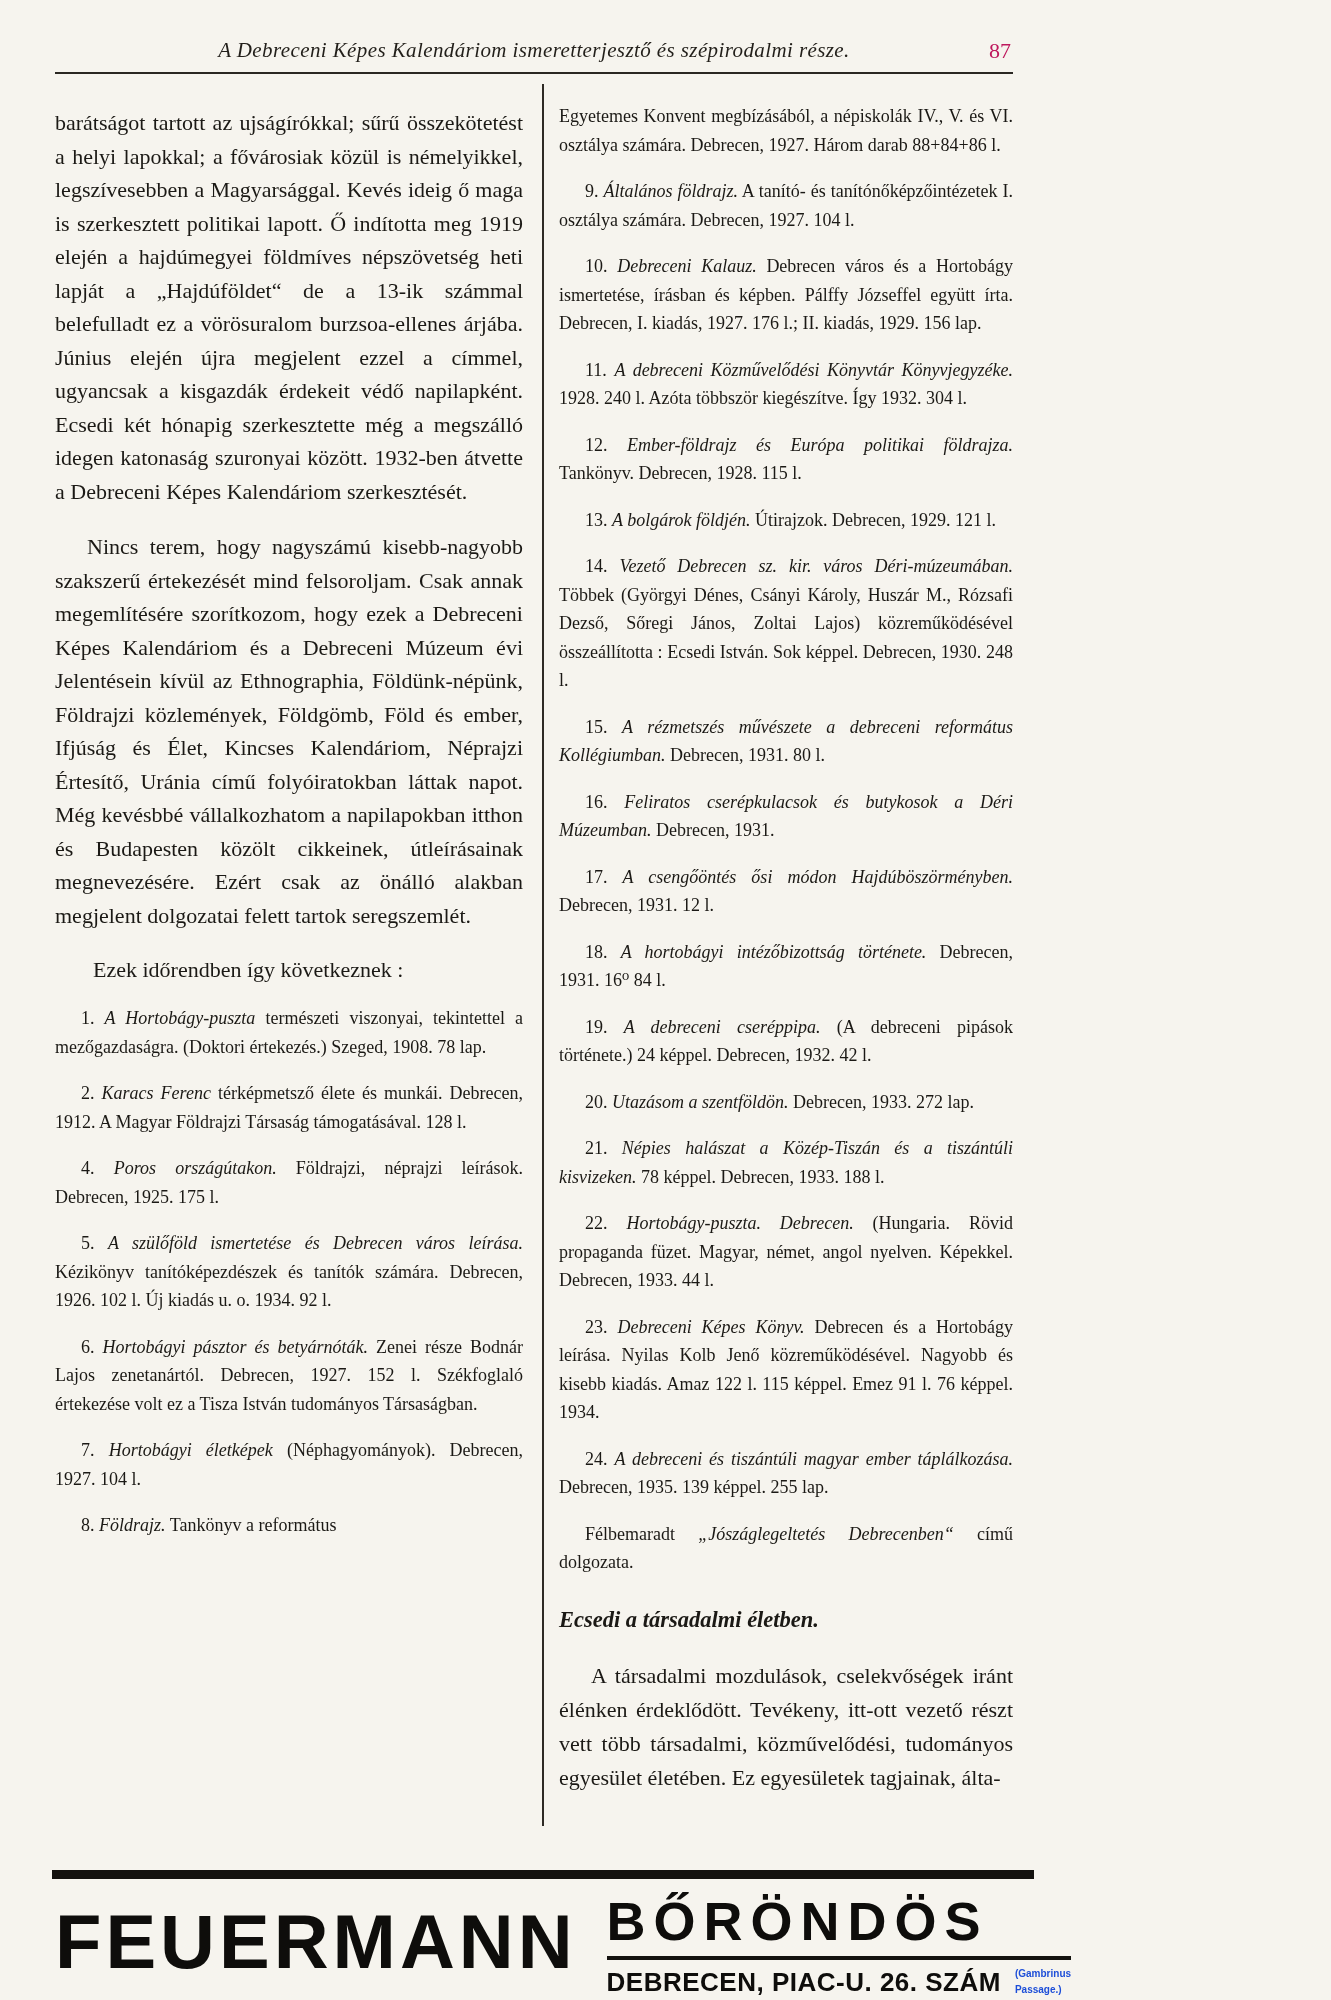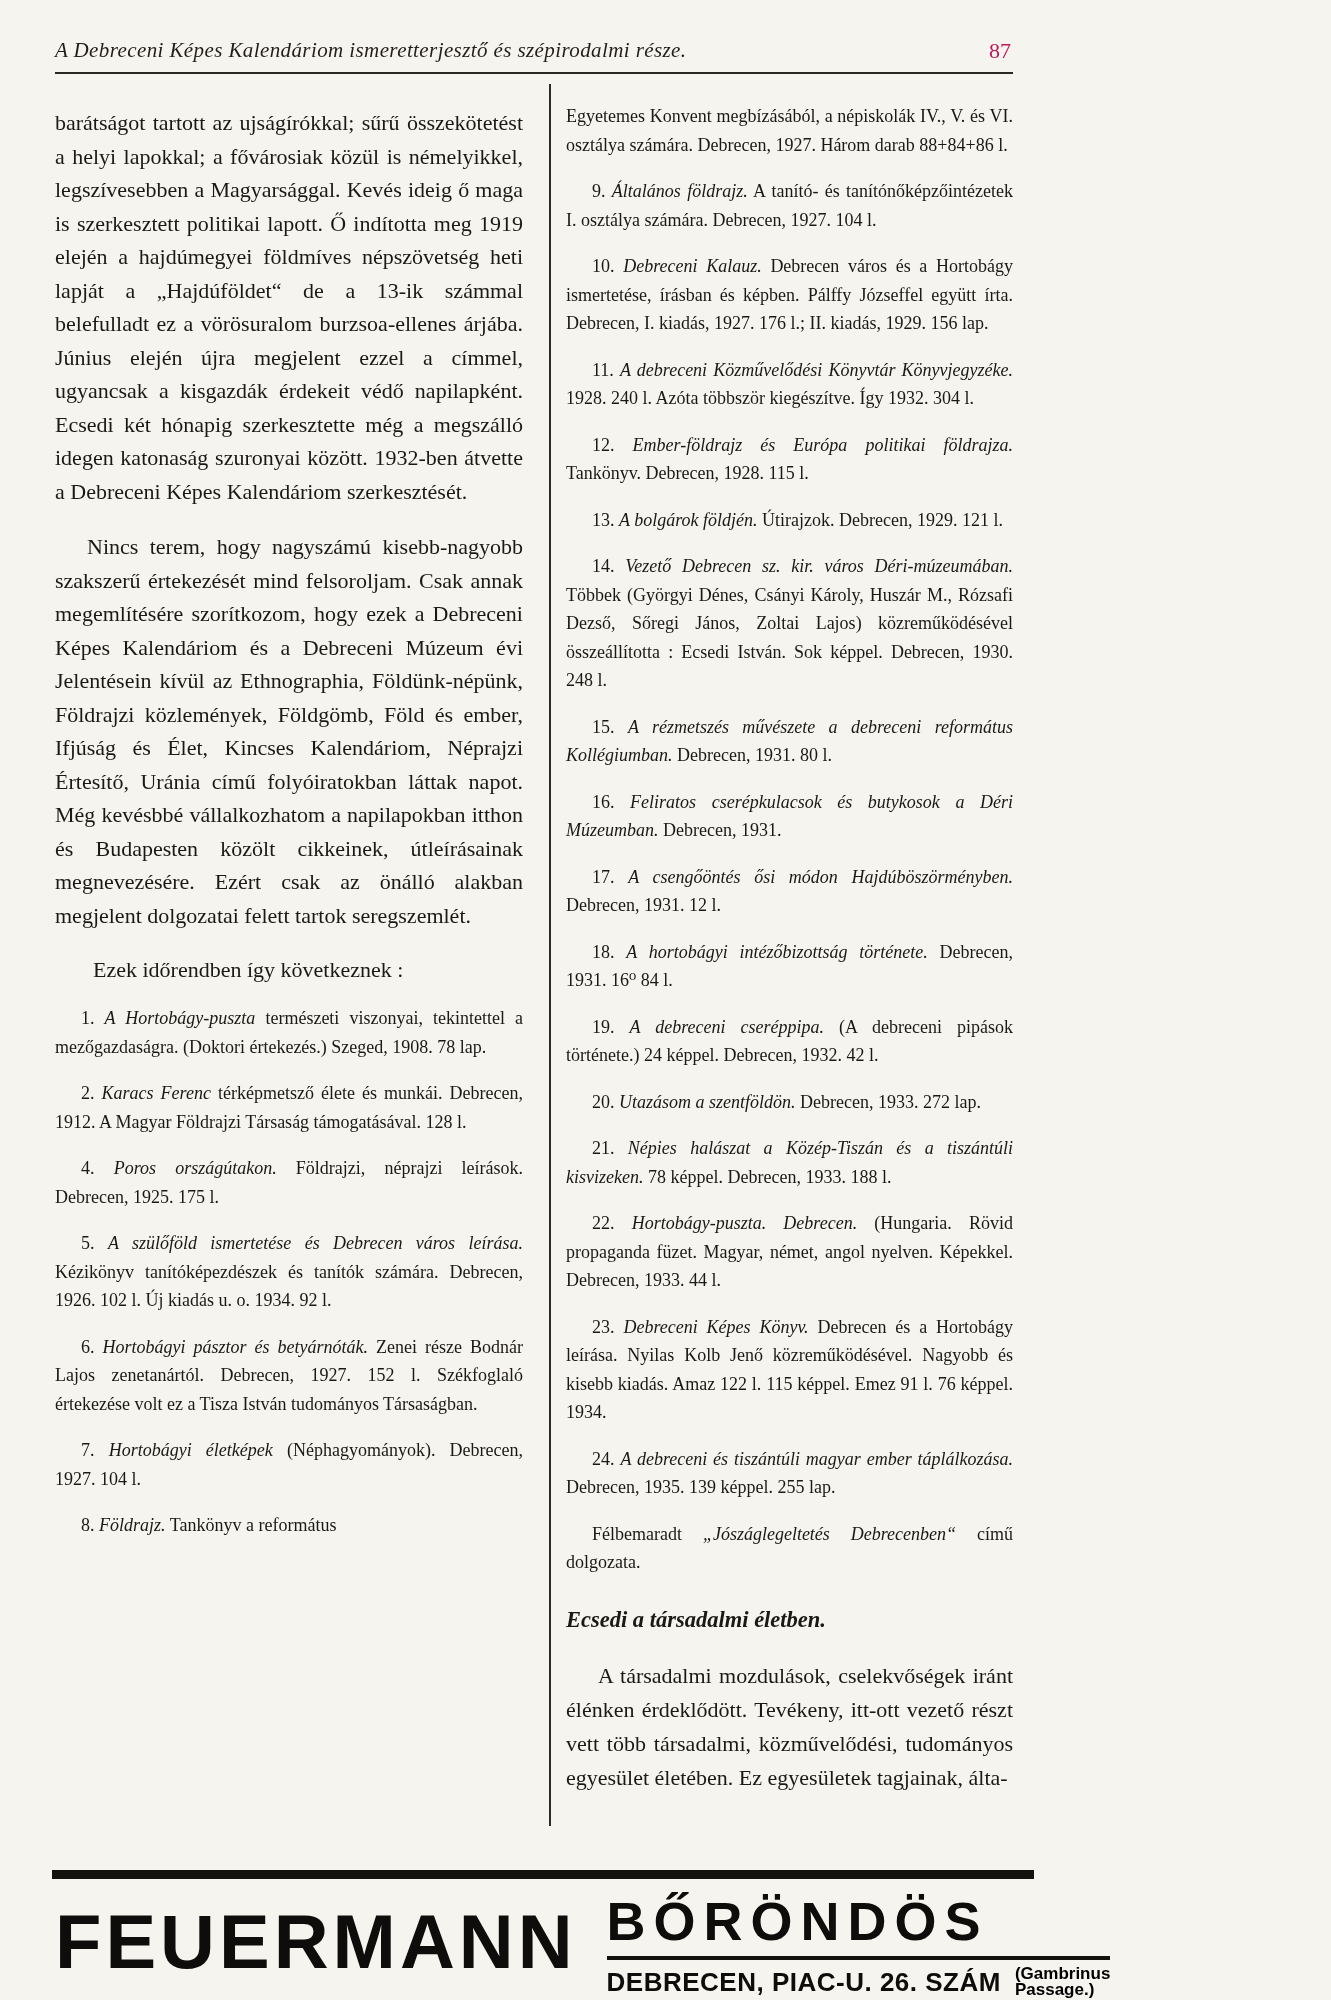--- a/index.html
+++ b/index.html
@@ -8,30 +8,30 @@
     background:#f6f4ee;
     font-family:"Liberation Serif","DejaVu Serif",serif;
     color:#1b1915;
     overflow:hidden;
     position:relative;
   }
   .content { position:absolute; left:55px; top:30px; width:958px; }
 
   .page-header { position:relative; height:40px; }
   .running-title {
-    font-style:italic; font-size:21px;
+    text-align:center; font-style:italic; font-size:21px;
     letter-spacing:0.4px; padding-top:8px; color:#221f1a;
   }
   .page-number {
     position:absolute; right:2px; top:8px; font-size:22px; color:#be185d;
   }
   .header-rule { height:2px; background:#2a2722; margin-top:2px; }
 
   .columns { display:flex; height:1742px; overflow:hidden; margin-top:10px; }
-  .col-left  { width:468px; padding-right:26px; }
+  .col-left  { width:468px; padding-right:19px; }
   .col-divider { width:0; border-left:2px solid #2e2a24; }
   .col-right { flex:1; padding-left:15px; }
 
   .body { font-size:22px; line-height:33.5px; text-align:justify; }
   .indent { text-indent:32px; }
   .list-intro {
     font-size:22px; line-height:32px; text-indent:38px;
     margin-top:16px; margin-bottom:10px;
   }
   .item {
@@ -58,21 +58,21 @@
     font-weight:bold; font-size:76px; line-height:1; letter-spacing:4px;
     margin-top:14px; color:#0e0d0b; flex:0 0 auto;
   }
   .ad-right { margin-left:30px; flex:1 1 auto; padding-top:4px; }
   .ad-product {
     font-weight:bold; font-size:54px; line-height:1; letter-spacing:8px; color:#0e0d0b;
   }
   .ad-divider { height:4px; background:#14120f; margin:8px 0 6px 0; }
   .ad-address-row { display:flex; align-items:center; gap:14px; }
   .ad-address { font-weight:bold; font-size:26px; letter-spacing:0.5px; color:#0e0d0b; white-space:nowrap; }
-  .ad-note { font-weight:bold; font-size:17px; line-height:16px; color:#000000; }
+  .ad-note { font-weight:bold; font-size:10px; line-height:16px; color:#1d4ed8; }
 </style>
 </head>
 <body>
 
 <div class="content">
 
   <header class="page-header">
     <div class="running-title">A Debreceni Képes Kalendáriom ismeretterjesztő és szépirodalmi része.</div>
     <div class="page-number">87</div>
   </header>

